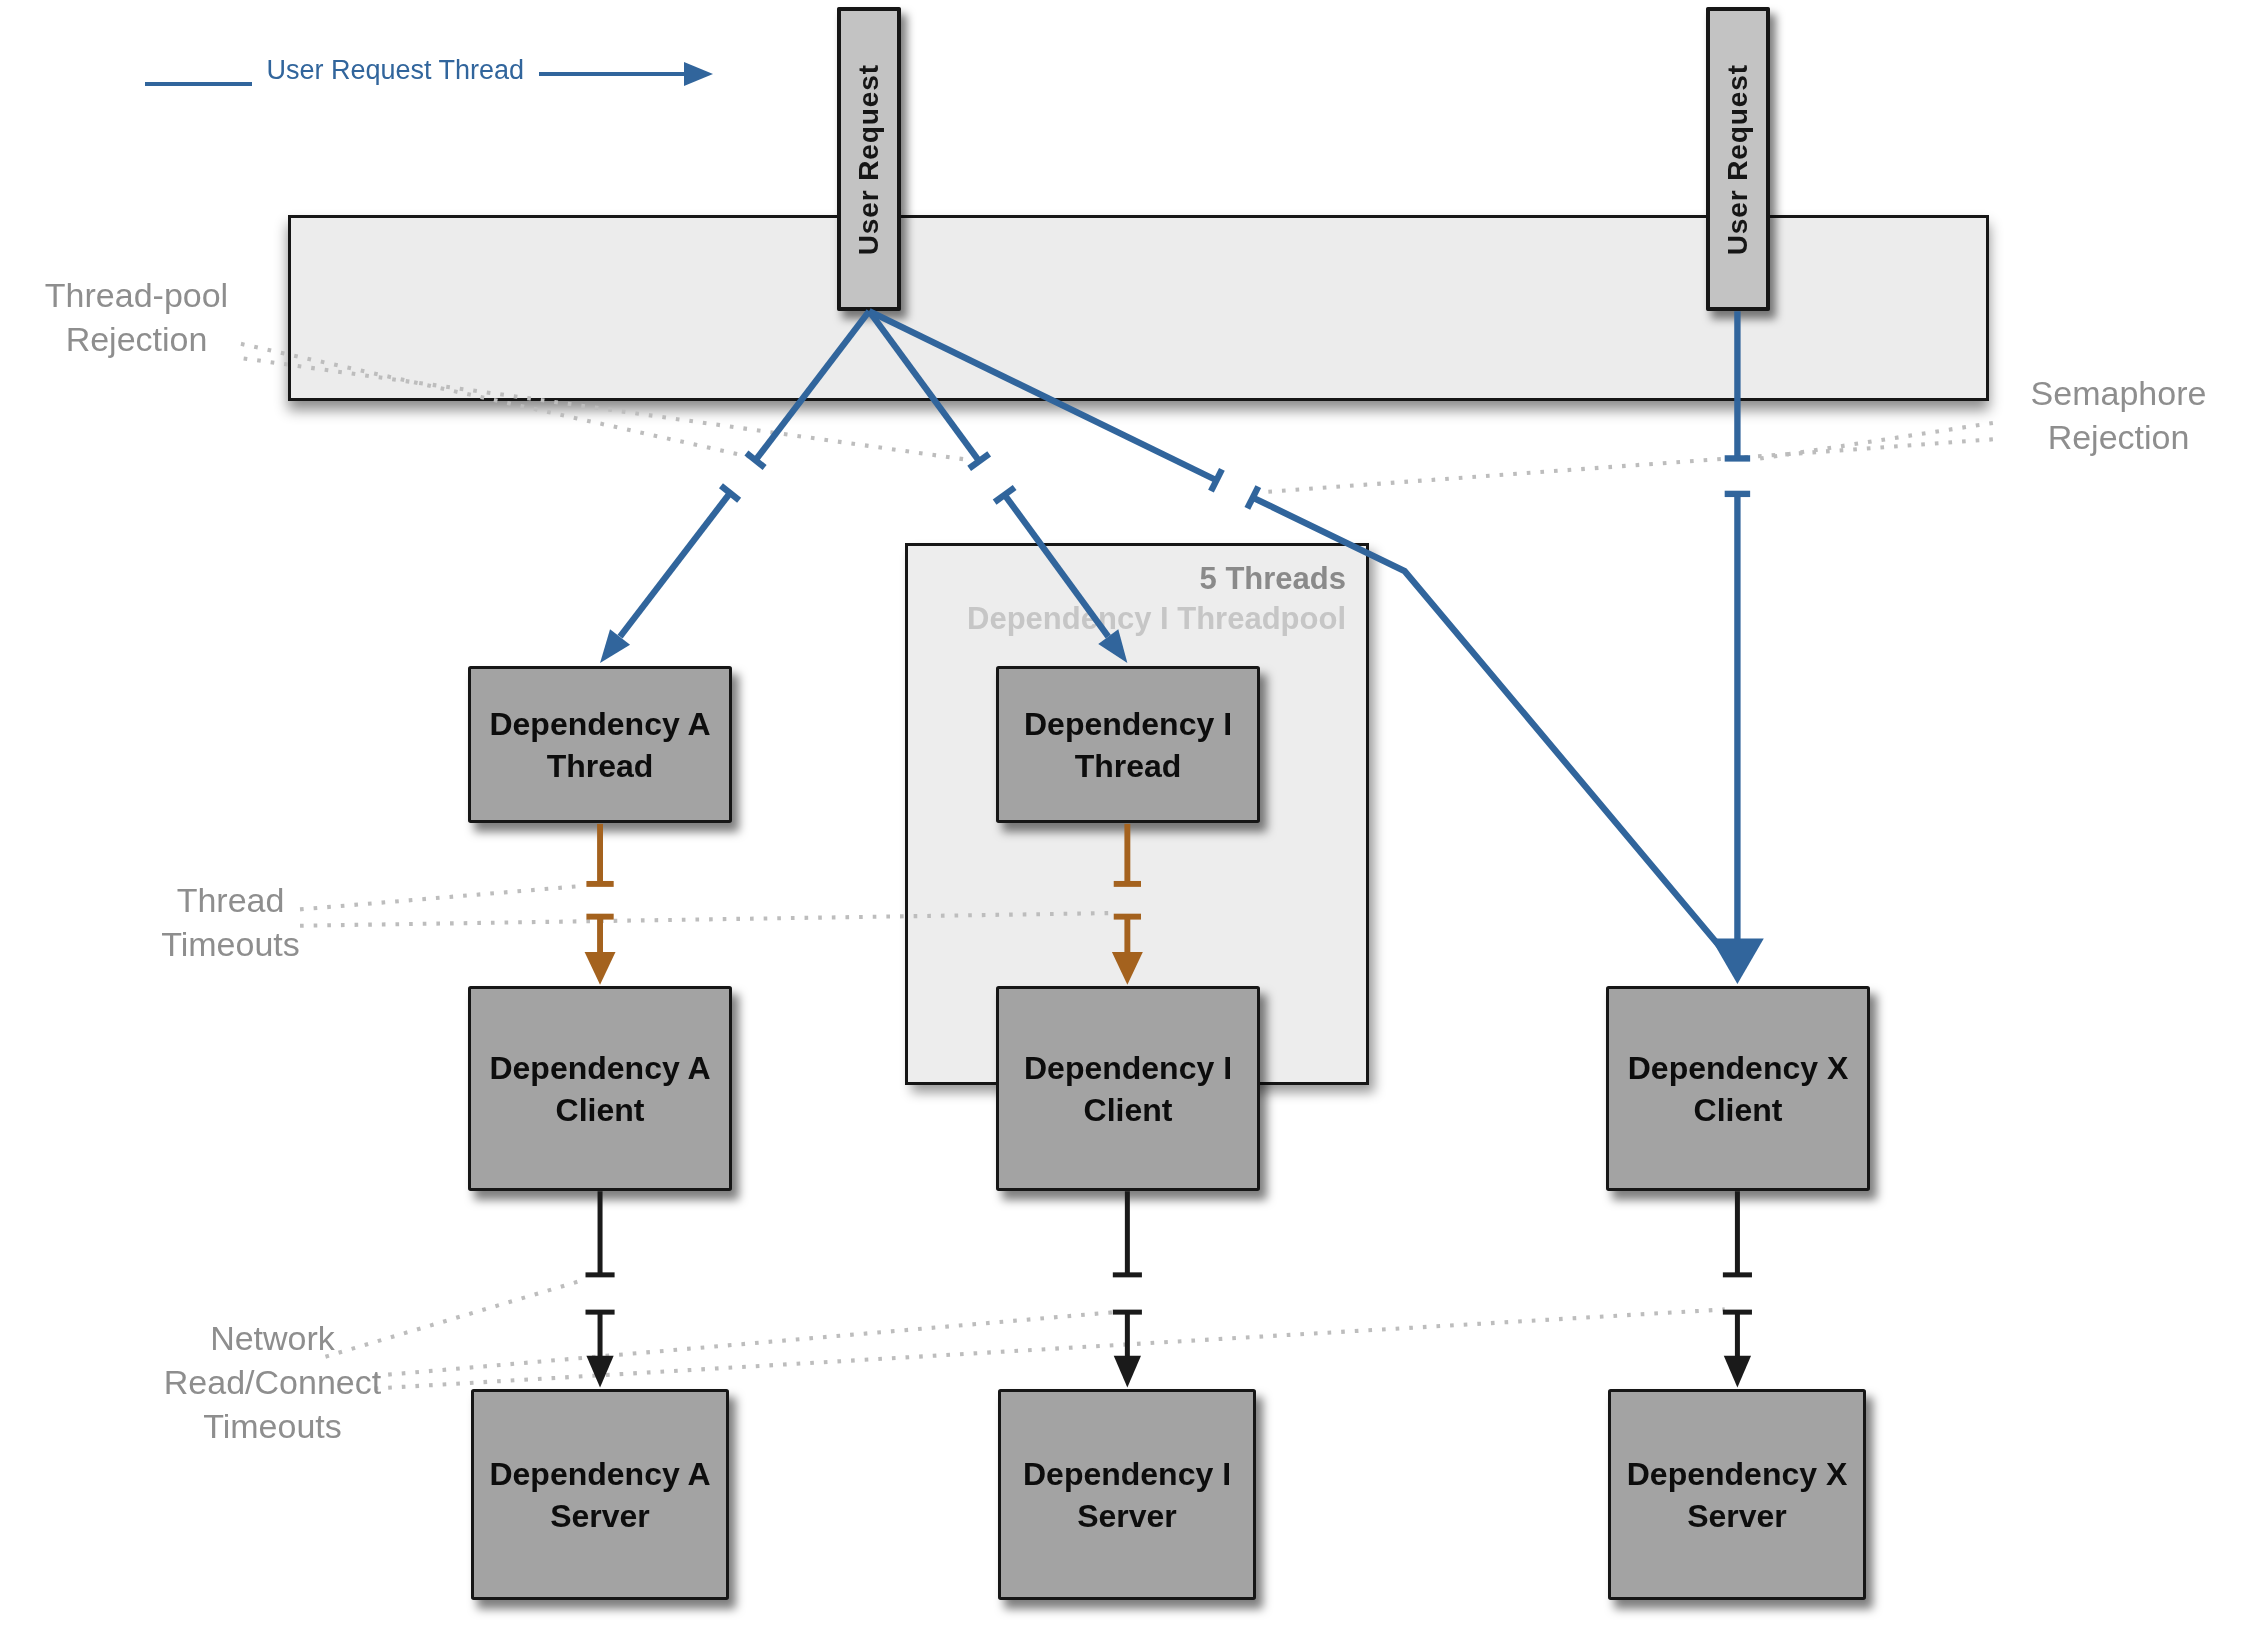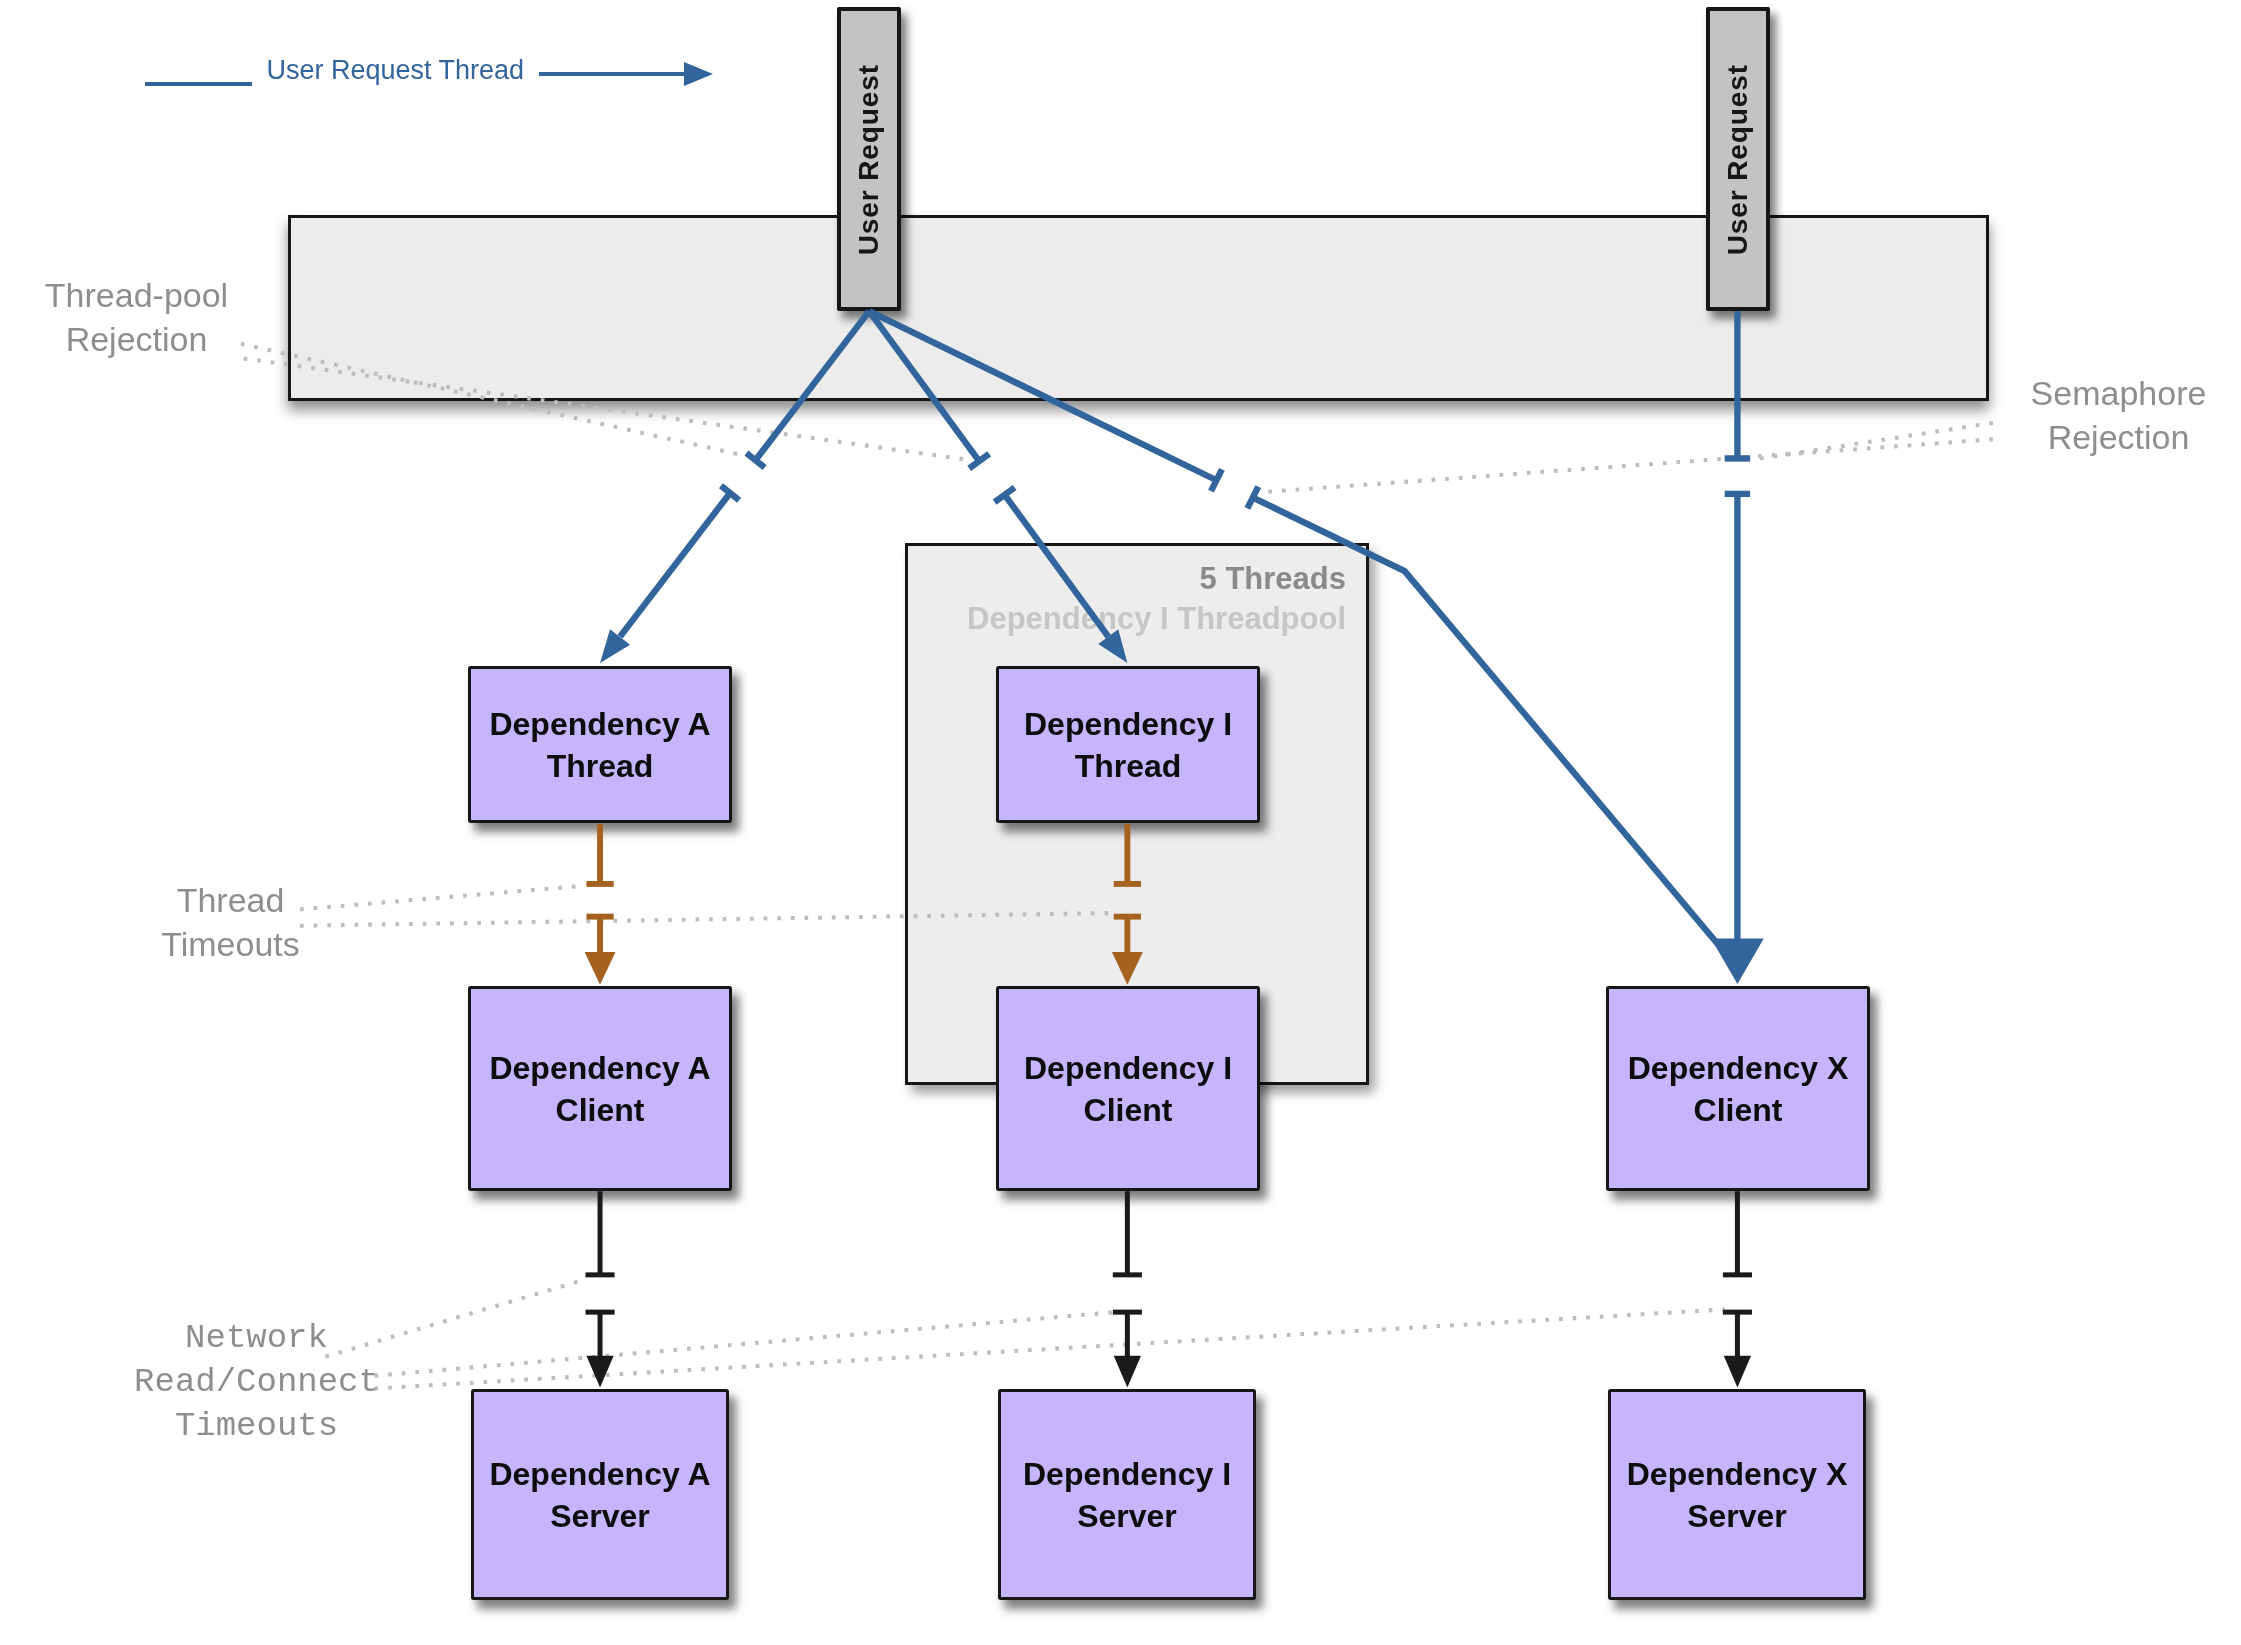--- a/index.html
+++ b/index.html
@@ -17,21 +17,21 @@
     background:#ededed;border:3.6px solid #161616;box-sizing:border-box;
     box-shadow:5.5px 8.2px 11px rgba(0,0,0,.40);
   }
   .pool .hdr{position:absolute;top:12.7px;left:0;right:0;padding:0 20px;}
   .pool .hdr.left{text-align:left;}
   .pool .hdr.right{text-align:right;}
   .pool-title{font-size:31px;font-weight:bold;color:#8a8a8a;line-height:40px;}
   .pool-subtitle{font-size:31px;font-weight:bold;color:#c6c6c6;line-height:40px;}
 
   .node{
-    position:absolute;background:#c4b5fd;border:3.6px solid #161616;border-radius:2.7px;
+    position:absolute;background:#a3a3a3;border:3.6px solid #161616;border-radius:2.7px;
     box-sizing:border-box;box-shadow:6.4px 8.2px 10px rgba(0,0,0,.5);
     display:flex;flex-direction:column;align-items:center;justify-content:center;
     font-size:32px;font-weight:bold;color:#0d0d0d;line-height:42px;text-align:center;
   }
   .ur{
     position:absolute;top:7.3px;width:64px;height:304px;
     background:#c3c3c3;border:4.5px solid #161616;border-radius:1.8px;box-sizing:border-box;
     box-shadow:5.5px 7.3px 9px rgba(0,0,0,.5);
     display:flex;align-items:center;justify-content:center;
   }
@@ -137,21 +137,21 @@
     <span>Rejection</span>
   </div>
   <div class="ann z4" style="left:1982px;top:371px;">
     <span>Semaphore</span>
     <span>Rejection</span>
   </div>
   <div class="ann z4" style="left:94px;top:878px;">
     <span>Thread</span>
     <span>Timeouts</span>
   </div>
-  <div class="ann z4" style="left:120px;top:1316px;font-family:Liberation Mono, monospace;">
+  <div class="ann z4" style="left:136px;top:1316px;">
     <span>Network</span>
     <span>Read/Connect</span>
     <span>Timeouts</span>
   </div>
 
   <svg id="wires" viewBox="0 0 2466 1810">
 
     <g stroke="#bdbdbd" stroke-width="4.5" stroke-dasharray="4 11" fill="none">
       <path d="M265,378 L824,502"></path>
       <path d="M268,394 L1068,506"></path>

